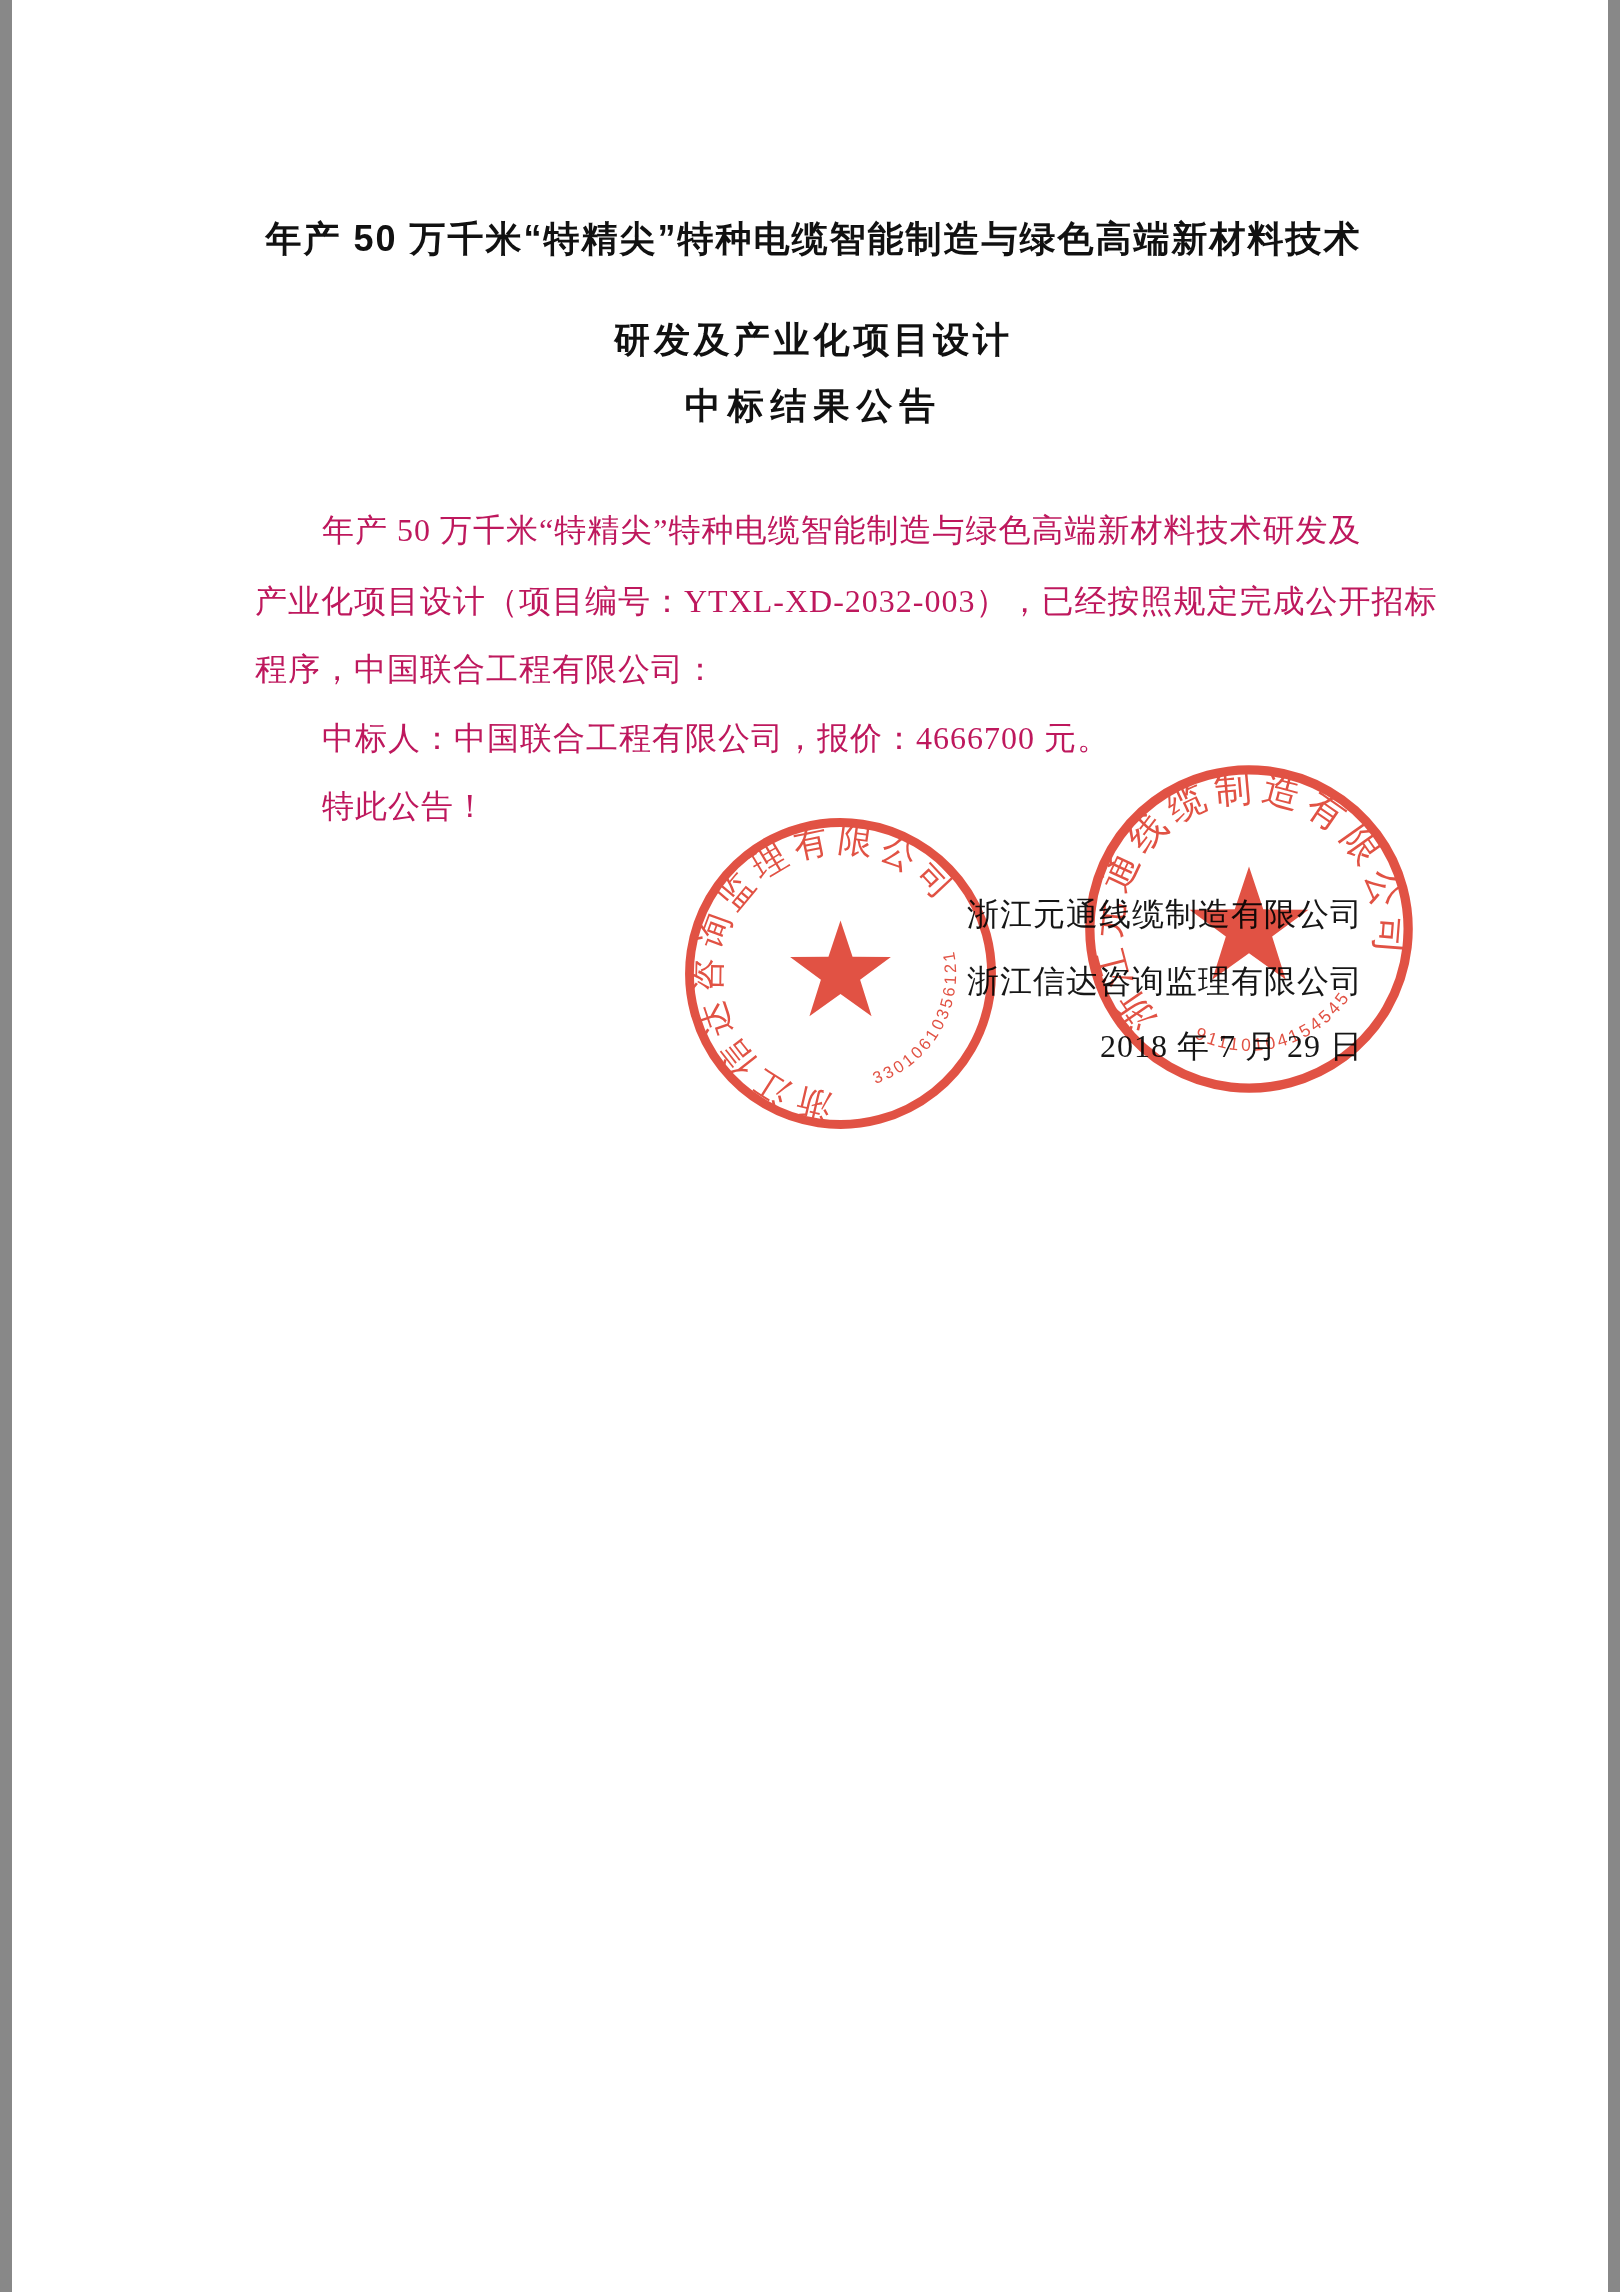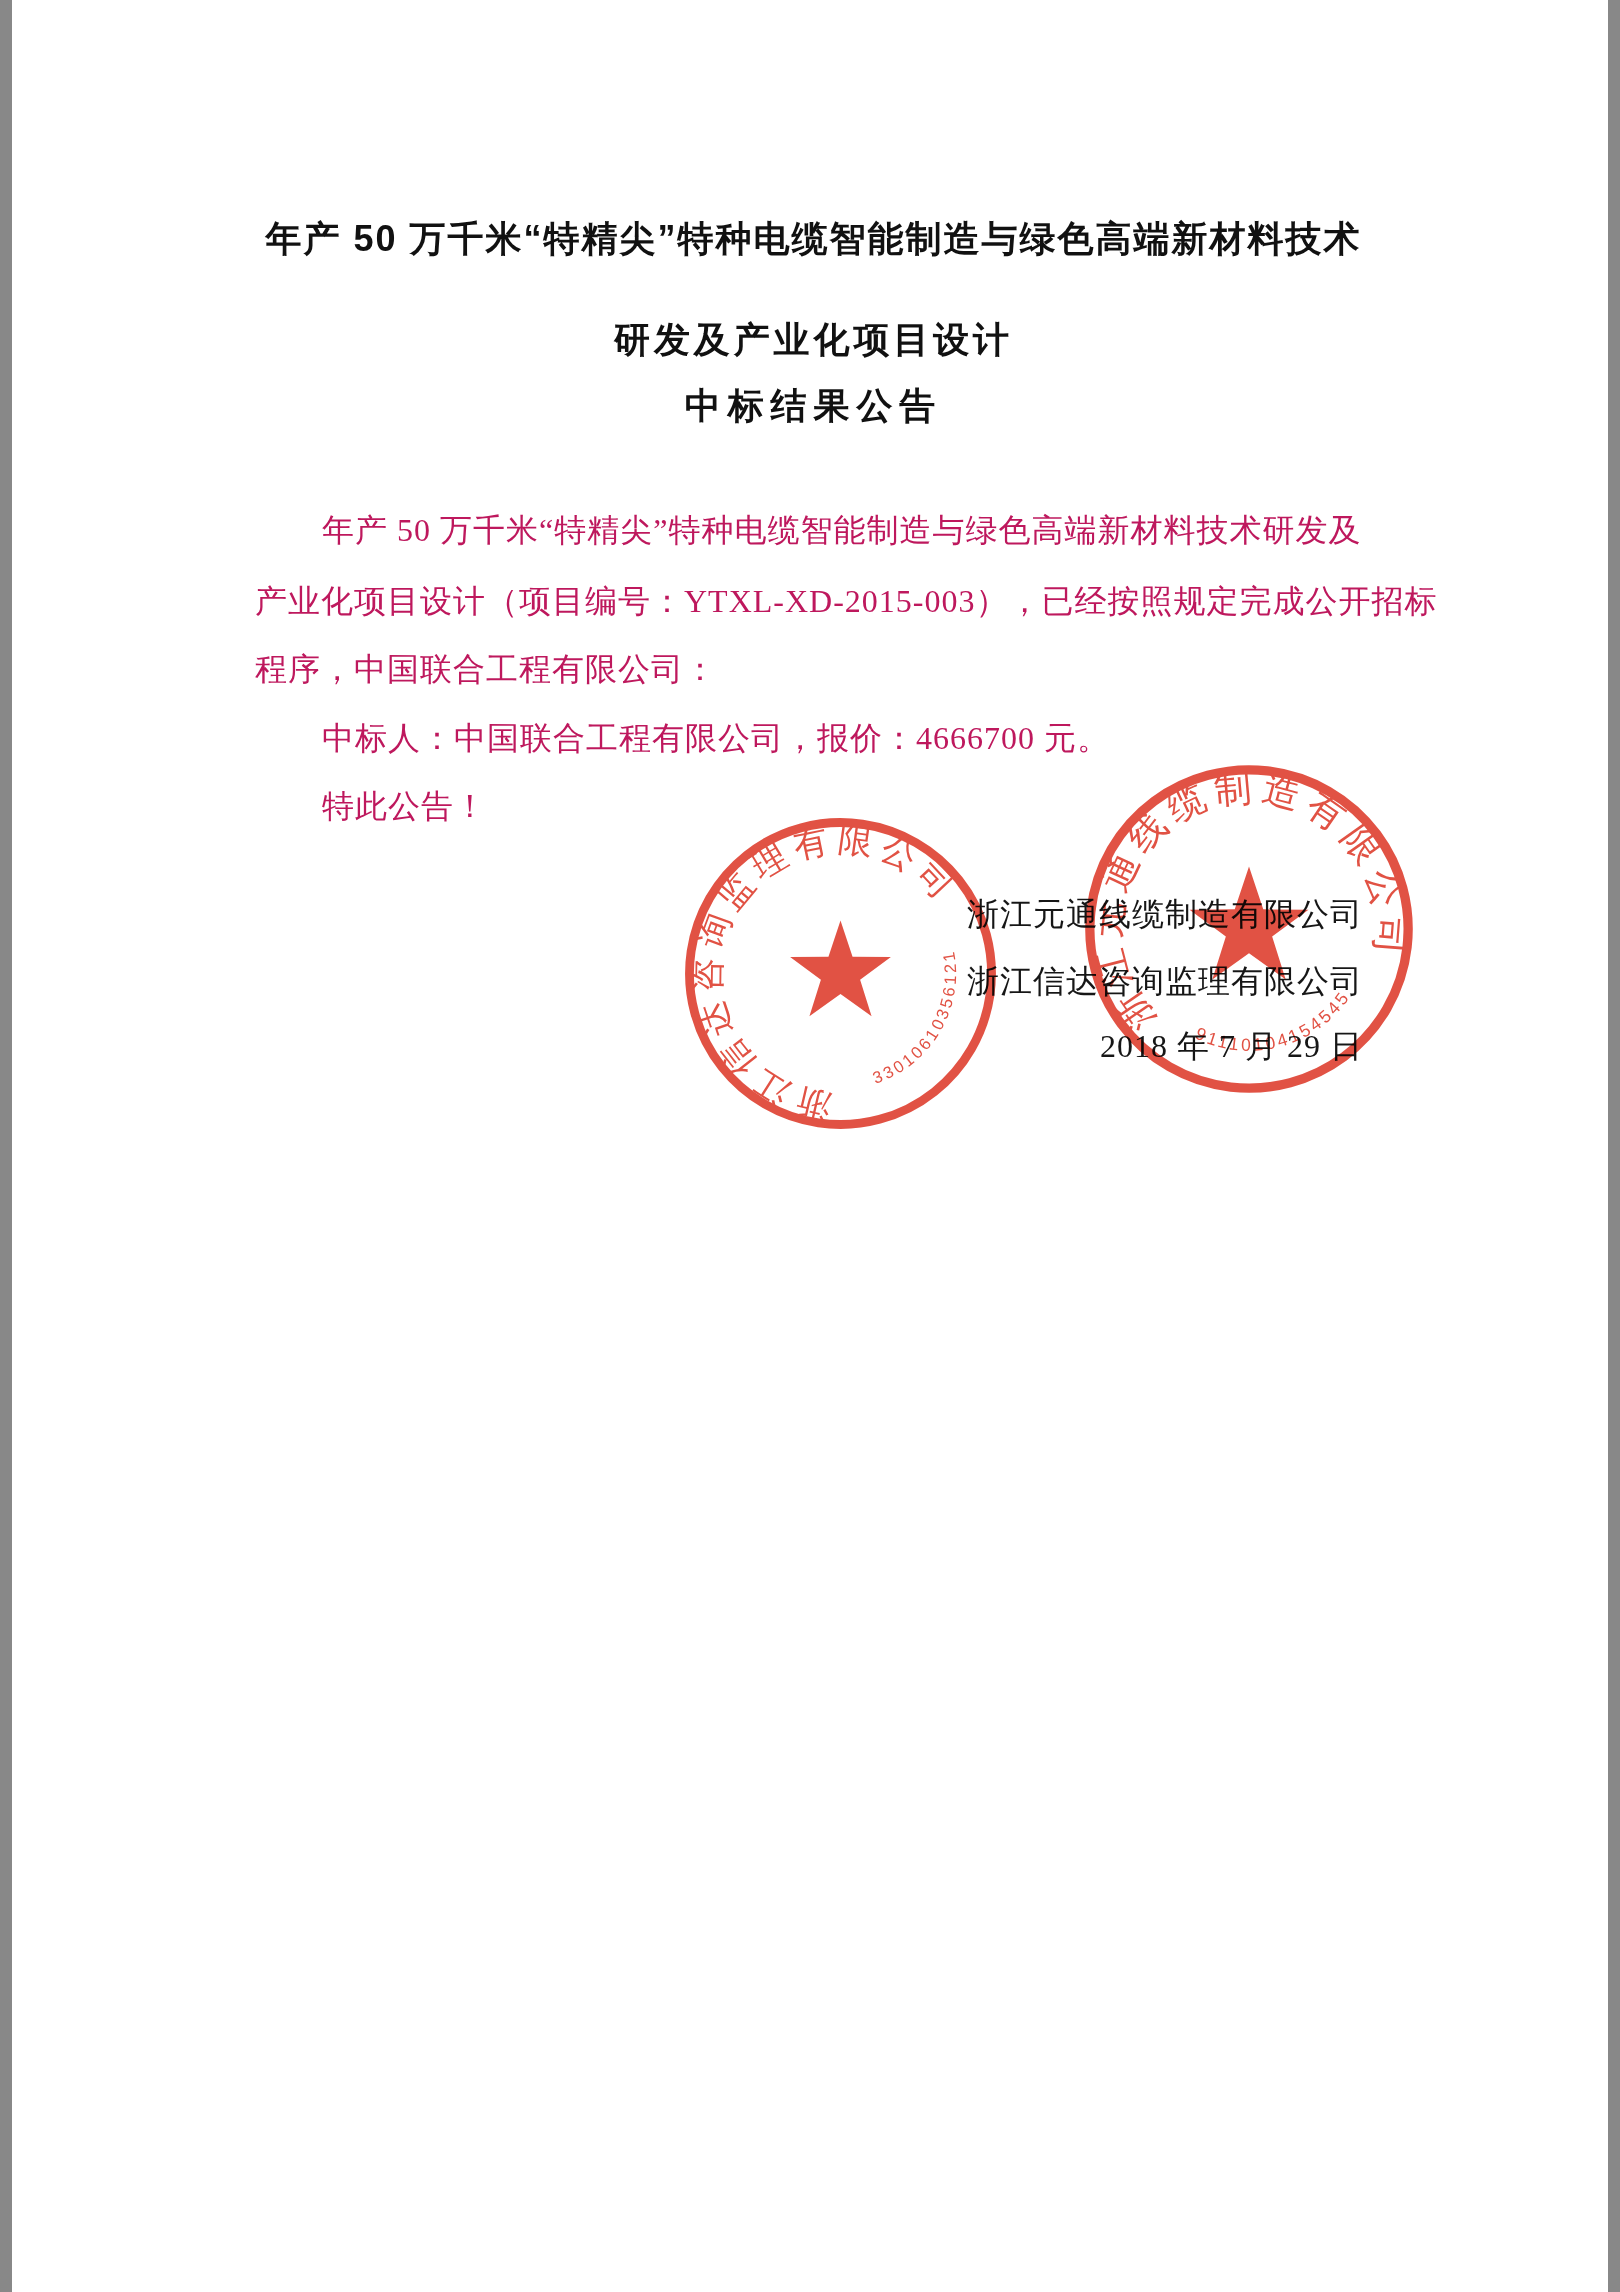--- a/index.html
+++ b/index.html
@@ -71,21 +71,21 @@
 </head>
 <body>
 
 <div class="page">
 
   <div class="title-line t1">年产 50 万千米“特精尖”特种电缆智能制造与绿色高端新材料技术</div>
   <div class="title-line t2">研发及产业化项目设计</div>
   <div class="title-line t3">中标结果公告</div>
 
   <div class="body-line b0 indent">年产 50 万千米“特精尖”特种电缆智能制造与绿色高端新材料技术研发及</div>
-  <div class="body-line b1">产业化项目设计（项目编号：YTXL-XD-2015-003），已经按照规定完成公开招标</div>
+  <div class="body-line b1">产业化项目设计（项目编号：YTXL-XD-2032-003），已经按照规定完成公开招标</div>
   <div class="body-line b2">程序，中国联合工程有限公司：</div>
   <div class="body-line b3 indent">中标人：中国联合工程有限公司，报价：4666700 元。</div>
   <div class="body-line b4 indent">特此公告！</div>
 
   <div class="sig-line s0">浙江元通线缆制造有限公司</div>
   <div class="sig-line s1">浙江信达咨询监理有限公司</div>
   <div class="sig-line s2">2018 年 7 月 29 日</div>
 
   <svg class="stamp stamp-left" viewBox="0 0 360 360" xmlns="http://www.w3.org/2000/svg">
     <defs>

